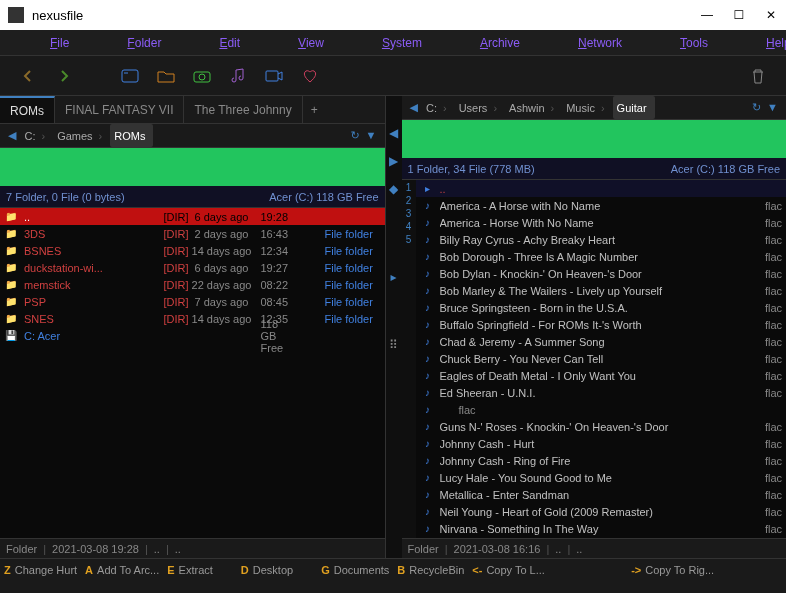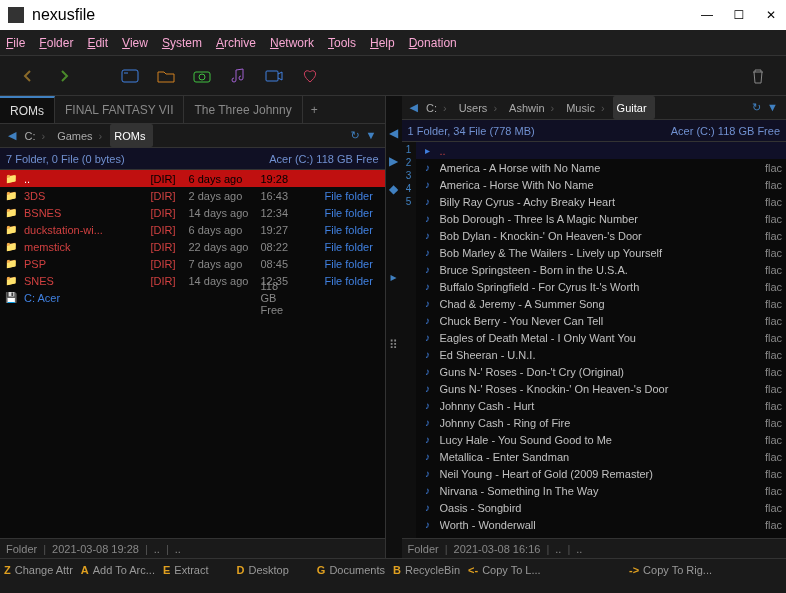--- a/index.html
+++ b/index.html
@@ -1,52 +1,52 @@
 <!DOCTYPE html>
 <html><head>
 <meta charset="utf-8">
 <style>
 * { margin: 0; padding: 0; box-sizing: border-box; font-family: "Segoe UI", Tahoma, sans-serif; }
 body { background: #1a1a1a; color: #c0c0c0; font-size: 12px; overflow: hidden; width: 786px; height: 593px; }
 .titlebar { background: #fff; color: #000; height: 30px; display: flex; align-items: center; padding: 0 8px; }
 .titlebar-icon { width: 16px; height: 16px; background: #333; margin-right: 8px; display: inline-block; }
-.titlebar-title { flex: 1; font-size: 16px; }
+.titlebar-title { flex: 1; font-size: 13px; }
 .titlebar-btns { display: flex; gap: 18px; }
 .titlebar-btn { width: 14px; height: 14px; display: flex; align-items: center; justify-content: center; cursor: pointer; font-size: 12px; }
 .menubar { background: #1e1e1e; height: 26px; display: flex; align-items: center; padding: 0 6px; gap: 14px; border-bottom: 1px solid #333; }
-.menubar span { color: #f9a8d4; cursor: pointer; font-size: 12px; }
+.menubar span { color: #8b5cf6; cursor: pointer; font-size: 12px; margin-left: 44px; }
 .menubar span u { text-decoration: underline; }
 .toolbar { background: #1a1a1a; height: 40px; display: flex; align-items: center; padding: 0 12px; gap: 8px; border-bottom: 1px solid #333; }
 .tb-group { display: flex; gap: 4px; }
 .tb-btn { width: 32px; height: 28px; display: flex; align-items: center; justify-content: center; cursor: pointer; border-radius: 3px; }
 .tb-spacer { width: 18px; }
 .tb-right { margin-left: auto; }
 .panes { display: flex; height: 462px; }
 .pane { flex: 1; display: flex; flex-direction: column; background: #22c55e; min-width: 0; }
 .pane-left { border-right: 1px solid #333; }
 .tabrow { height: 28px; display: flex; align-items: stretch; background: #1a1a1a; border-bottom: 1px solid #333; }
 .tab { padding: 0 10px; display: flex; align-items: center; color: #888; cursor: pointer; font-size: 12px; border-right: 1px solid #333; }
 .tab.active { background: #0f0f0f; color: #ddd; border-top: 2px solid #4080c0; }
 .tab-add { padding: 0 8px; color: #888; cursor: pointer; display: flex; align-items: center; }
 .breadcrumb { height: 24px; display: flex; align-items: center; background: #1a1a1a; padding: 0 4px; gap: 0; border-bottom: 1px solid #333; font-size: 11px; }
 .bc-seg { padding: 0 8px 0 4px; color: #aaa; cursor: pointer; position: relative; display: flex; align-items: center; height: 100%; }
 .bc-seg::after { content: "›"; margin-left: 6px; color: #555; }
 .bc-seg.active { color: #fff; background: #333; border-radius: 2px; }
 .bc-seg.active::after { content: ""; margin-left: 0;}
 .bc-ctrl { margin-left: auto; display: flex; gap: 6px; color: #4080c0; padding-right: 4px;}
 .bc-ctrl span{cursor:pointer;}
-.infobar { height: 22px; display: flex; align-items: center; background: #101024; color: #7090d0; padding: 0 6px; font-size: 11px; justify-content: space-between; border-bottom: 1px solid #333; }
+.infobar { height: 22px; display: flex; align-items: center; background: #101024; color: #7090d0; padding: 0 6px; font-size: 11px; justify-content: space-between; border-bottom: 1px solid #333; margin-top: 38px; }
 .filelist { flex: 1; overflow-y: auto; background: #0a0a0a; }
 .frow { display: flex; align-items: center; height: 17px; font-size: 11px; padding: 0 4px; cursor: pointer; }
 .frow.selected { background: #c01010; color: #fff; }
 .frow .icon { width: 16px; text-align: center; margin-right: 4px; font-size: 10px;}
 .frow .name { flex: 1; color: #d04040; white-space: nowrap; overflow: hidden; text-overflow: ellipsis; }
 .frow.selected .name { color: #fff; }
-.frow .dir { width: 38px; color: #d04040; text-align: left; }
-.frow .ago { width: 72px; color: #888; text-align: left; padding-right: 6px;}
+.frow .dir { width: 38px; color: #d04040; text-align: right; }
+.frow .ago { width: 72px; color: #888; text-align: center; padding-right: 6px;}
 .frow .time { width: 36px; color: #888; text-align: left; }
 .frow .bar { width: 28px; }
 .frow .bar-in { height: 3px; background: #c01010; margin-top:6px;}
 .frow .type { width: 56px; color: #4080e0; text-align: left; }
 .frow.selected .dir, .frow.selected .ago, .frow.selected .time { color: #000; }
 .frow.drive .name { color: #4080e0; }
 .gutter { width: 14px; background: #0f0f0f; display: flex; flex-direction: column; align-items: center; padding-top: 2px; gap: 2px; color: #4080c0; font-size: 10px; }
 .gutter span { cursor: pointer; }
 .mrow { display: flex; align-items: center; height: 17px; font-size: 11px; padding: 0 4px; cursor: pointer; }
 .mrow.up { background:#101028;}
@@ -345,21 +345,21 @@
             <span class="name">Bob Marley &amp; The Wailers - Lively up Yourself</span>
             <span class="ext">flac</span>
           </div>
           <div class="mrow">
             <span class="icon">♪</span>
             <span class="name">Bruce Springsteen - Born in the U.S.A.</span>
             <span class="ext">flac</span>
           </div>
           <div class="mrow">
             <span class="icon">♪</span>
-            <span class="name">Buffalo Springfield - For Cyrus It-'s Worth</span>
+            <span class="name">Buffalo Springfield - For ROMs It-'s Worth</span>
             <span class="ext">flac</span>
           </div>
           <div class="mrow">
             <span class="icon">♪</span>
             <span class="name">Chad &amp; Jeremy - A Summer Song</span>
             <span class="ext">flac</span>
           </div>
           <div class="mrow">
             <span class="icon">♪</span>
             <span class="name">Chuck Berry - You Never Can Tell</span>
@@ -370,21 +370,20 @@
             <span class="name">Eagles of Death Metal - I Only Want You</span>
             <span class="ext">flac</span>
           </div>
           <div class="mrow">
             <span class="icon">♪</span>
             <span class="name">Ed Sheeran - U.N.I.</span>
             <span class="ext">flac</span>
           </div>
           <div class="mrow">
             <span class="icon">♪</span>
-            <span class="name">Guns N-' Roses - Don-'t Cry (Original)</span>
             <span class="ext">flac</span>
           </div>
           <div class="mrow">
             <span class="icon">♪</span>
             <span class="name">Guns N-' Roses - Knockin-' On Heaven-'s Door</span>
             <span class="ext">flac</span>
           </div>
           <div class="mrow">
             <span class="icon">♪</span>
             <span class="name">Johnny Cash - Hurt</span>
@@ -435,21 +434,21 @@
       <span>..</span>
       <span class="sb-sep">|</span>
       <span>..</span>
     </div>
   </div>
 </div>
 
 <div class="function-bar" id="fbar">
     <div class="fb-item">
       <span class="fb-key">Z</span>
-      <span class="fb-label">Change Attr</span>
+      <span class="fb-label">Change Hurt</span>
     </div>
     <div class="fb-item">
       <span class="fb-key">A</span>
       <span class="fb-label">Add To Arc...</span>
     </div>
     <div class="fb-item">
       <span class="fb-key">E</span>
       <span class="fb-label">Extract</span>
     </div>
     <div class="fb-item" style="margin-left: 20px;">

